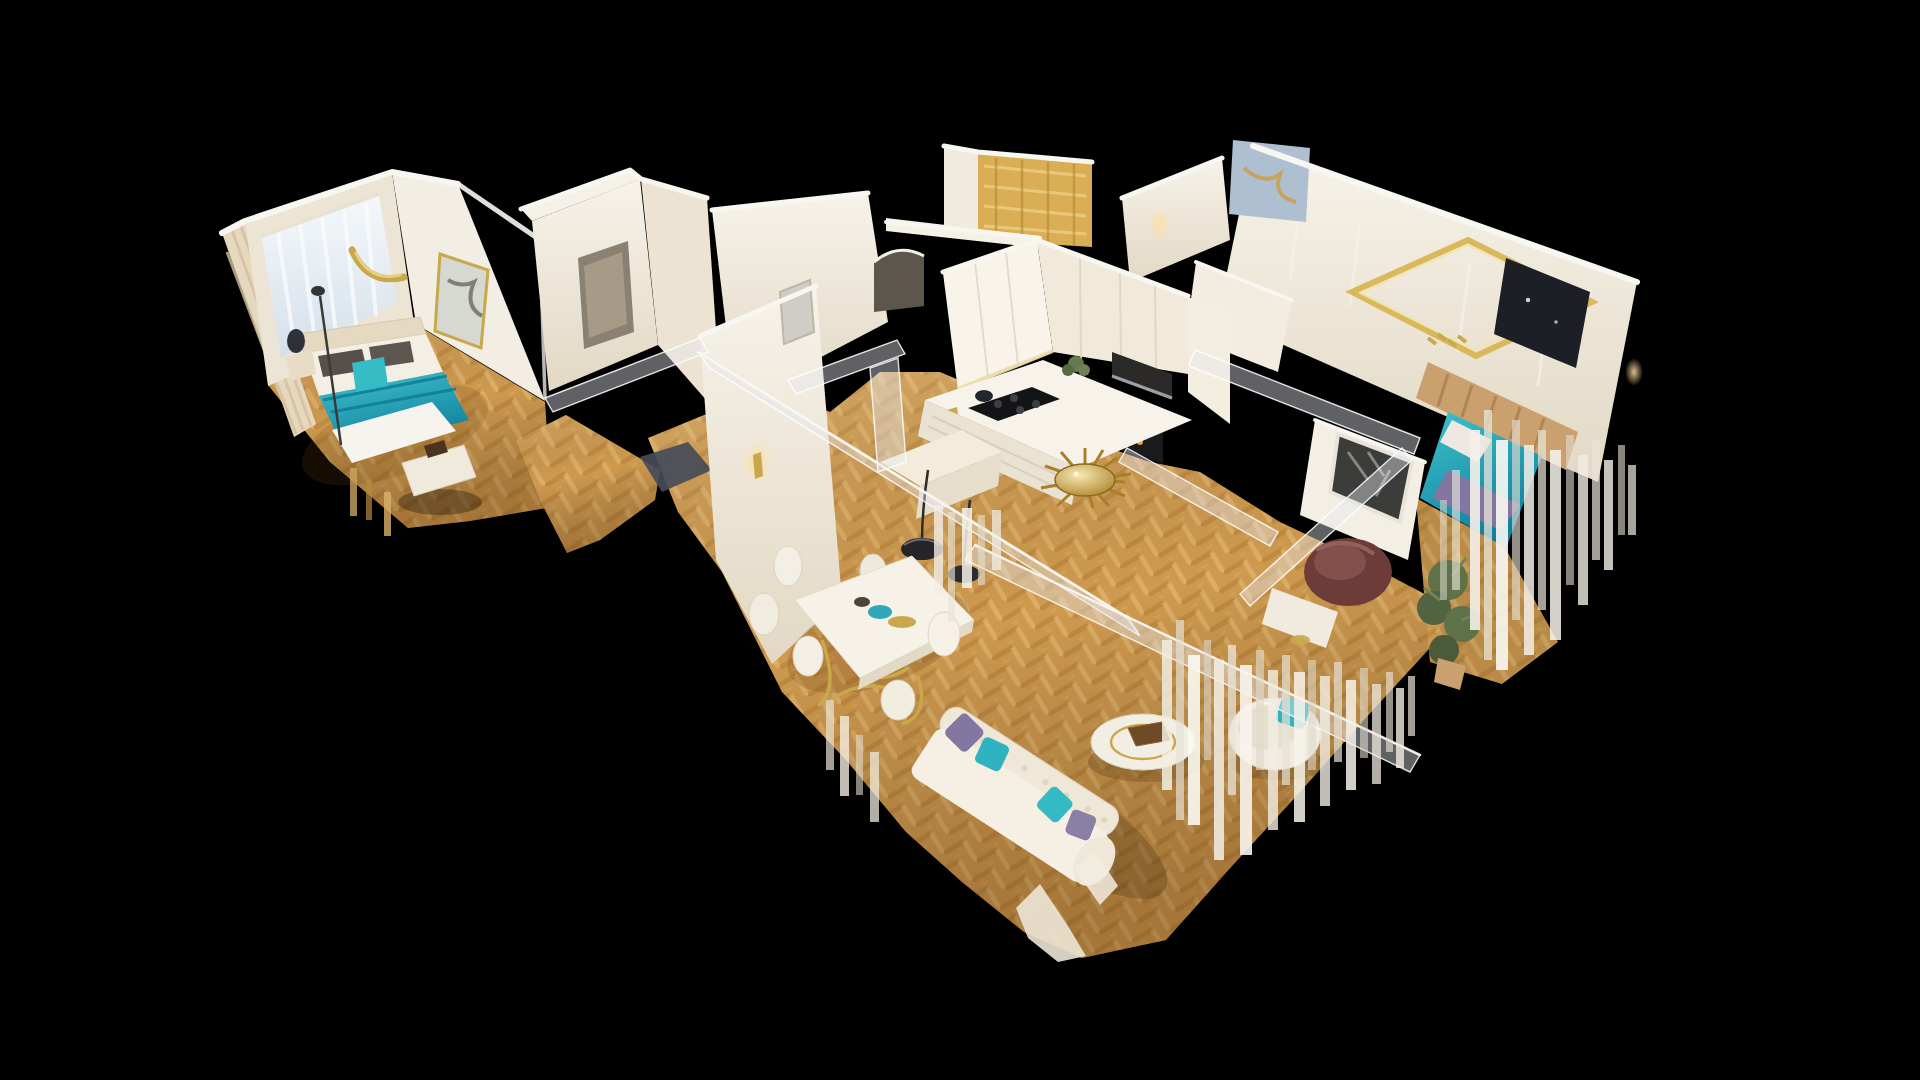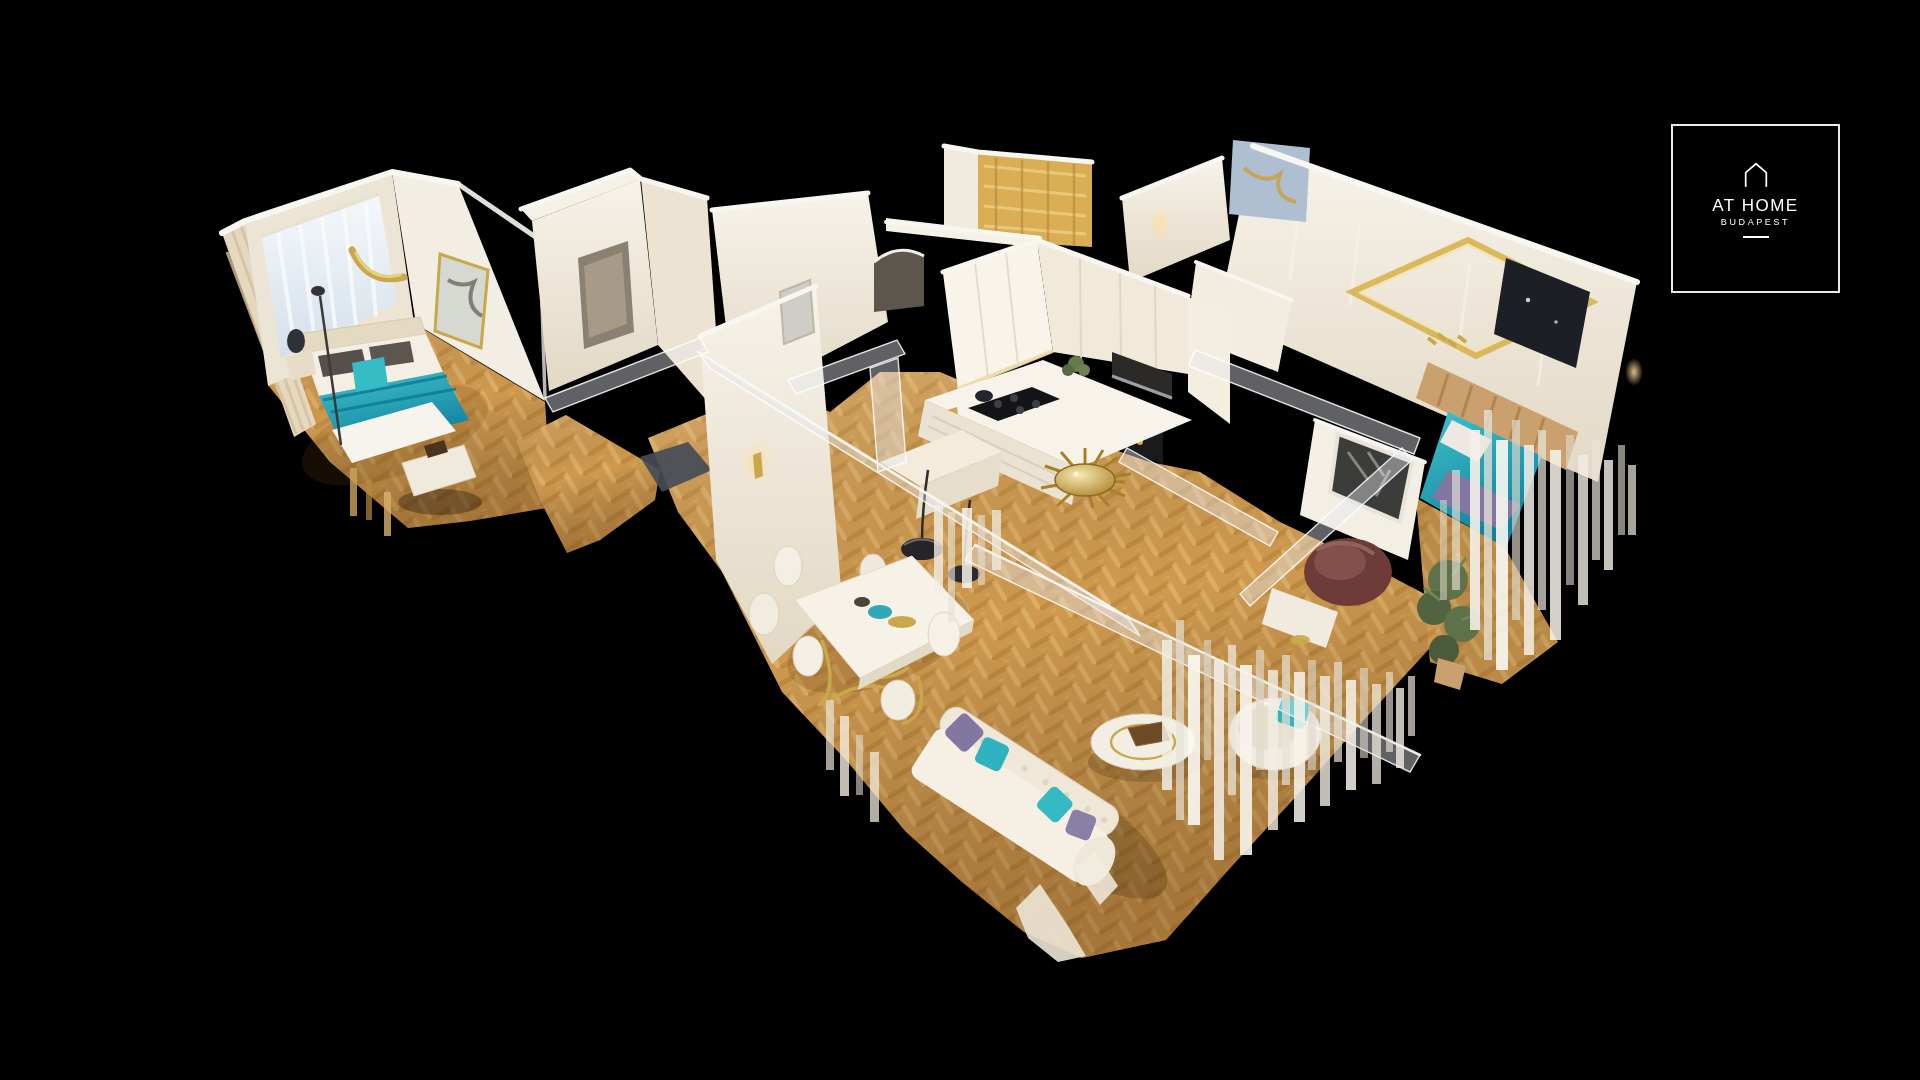--- a/index.html
+++ b/index.html
@@ -365,22 +365,14 @@
     <rect x="856" y="735" width="7" height="60" fill="#e2dbcc" opacity="0.6"></rect>
         <rect x="870" y="752" width="9" height="70" fill="#efe9db" opacity="0.75"></rect>
     <rect x="350" y="468" width="7" height="48" fill="#caa45c" opacity="0.8"></rect>
         <rect x="366" y="480" width="6" height="40" fill="#b78a3e" opacity="0.7"></rect>
     <rect x="384" y="492" width="7" height="44" fill="#d9b068" opacity="0.8"></rect>
     <polygon points="1016,908 1040,884 1068,926 1086,956 1058,962 1028,938" fill="#ece5d6" opacity="0.9"></polygon>
     <polygon points="1074,868 1096,852 1118,886 1100,905" fill="#f2ecdf" opacity="0.85"></polygon>
   </g>
 </svg>
 
-<div class="logo">
-  <svg class="logo-house" viewBox="0 0 32 30">
-    <path d="M5,27 L5,12.5 L16,3 L27,12.5 L27,27" fill="none" stroke="#ffffff" stroke-width="1.8" stroke-linejoin="round" stroke-linecap="round"></path>
-  </svg>
-  <div class="logo-title">AT HOME</div>
-  <div class="logo-sub">BUDAPEST</div>
-  <div class="logo-rule"></div>
+
 </div>
 
-</div>
-
 </body></html>

